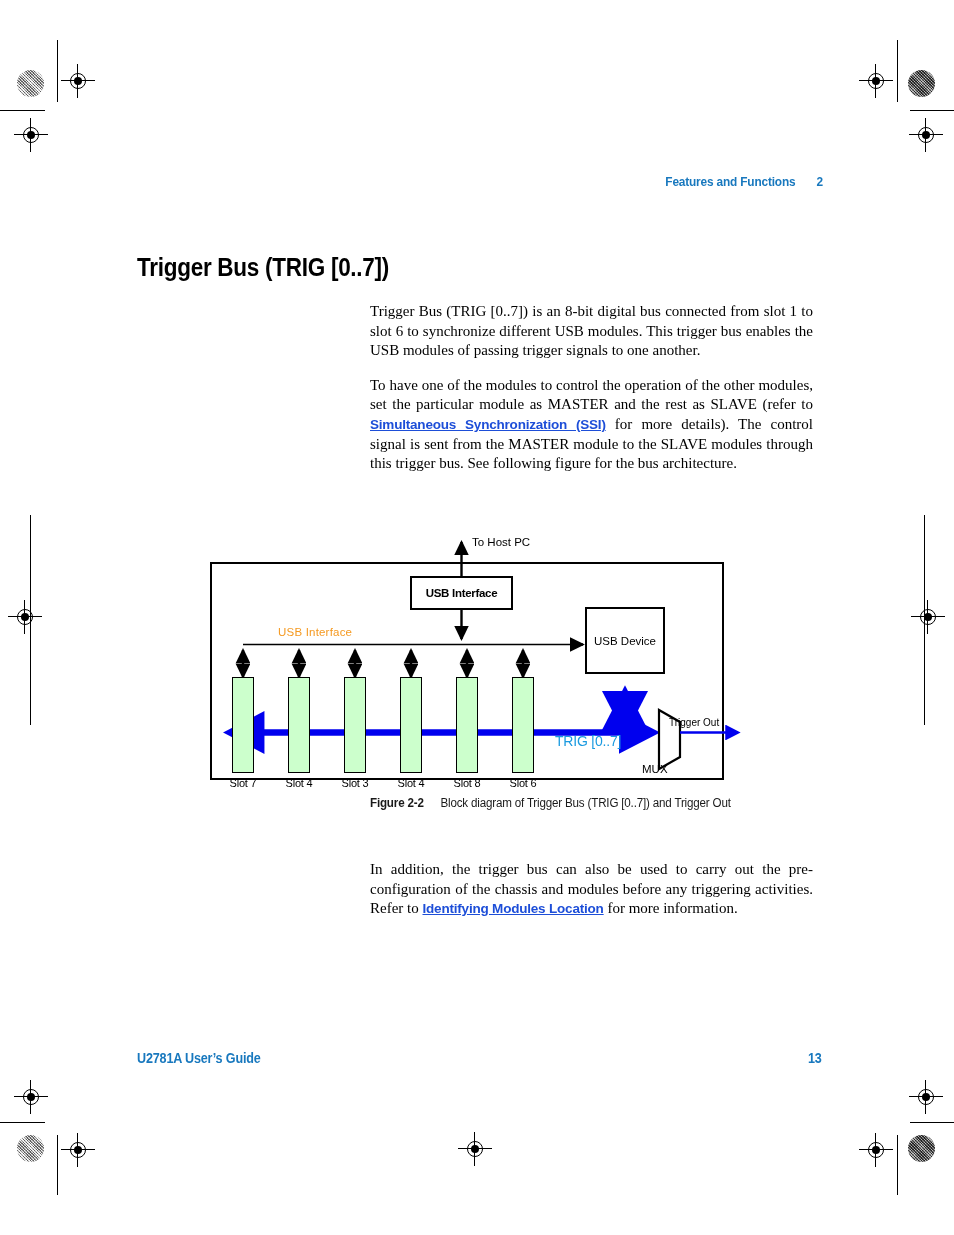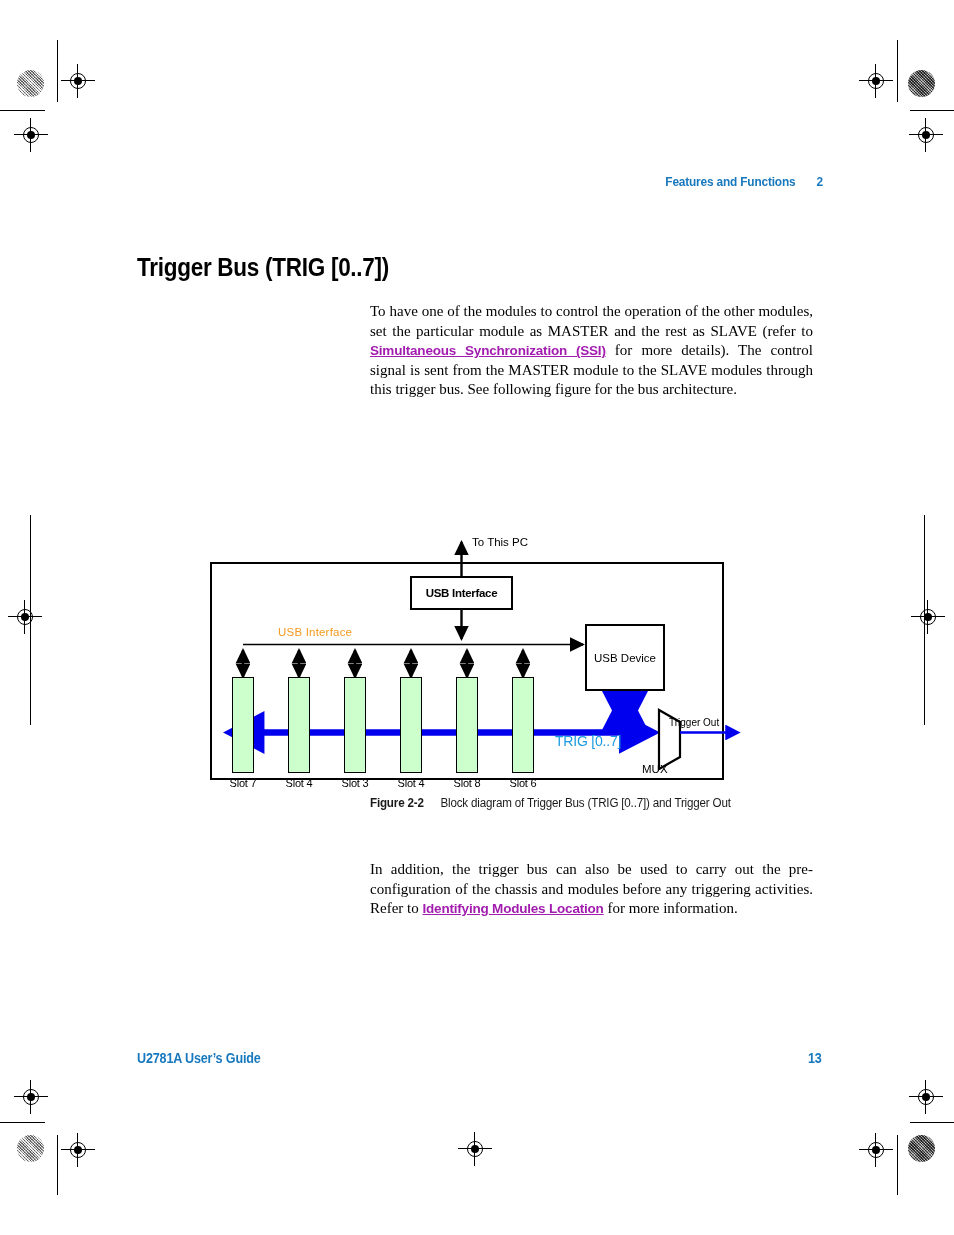--- a/index.html
+++ b/index.html
@@ -101,21 +101,21 @@
   .body-col p {
     margin: 0 0 15px 0;
     font-family: "Liberation Serif", serif;
     font-size: 15px;
     line-height: 19.6px;
     text-align: justify;
     color: #000;
   }
   .body-col p:last-child { margin-bottom: 0; }
   .xref {
-    color: #a21caf;
+    color: #1d4ed8;
     font-family: "Liberation Sans", sans-serif;
     font-weight: bold;
     font-size: 13.5px;
     letter-spacing: -0.2px;
     margin-top: 27px;
   }
 
   #intro-block { top: 302px; }
   #closing-block { top: 860px; }
 
@@ -143,21 +143,21 @@
     font-size: 11.5px;
     color: #000;
   }
   #usb-interface-box {
     left: 200px; top: 40px;
     width: 103px; height: 34px;
     font-weight: bold;
     letter-spacing: -0.3px;
   }
   #usb-device-box {
-    left: 375px; top: 88px;
+    left: 375px; top: 71px;
     width: 80px; height: 67px;
   }
   .slot {
     position: absolute;
     width: 22px; height: 96px;
     background: #ccffcc;
     border: 1.5px solid #000;
   }
   .slot-label {
     position: absolute;
@@ -327,26 +327,27 @@
     <span class="dot"></span>
 </div>
 
 <div class="page-header">
   <span>Features and Functions</span><span class="pgnum">2</span>
 </div>
 
 <h1 class="page-title">Trigger Bus (TRIG [0..7])</h1>
 
 <div class="body-col" id="intro-block">
+  <p><span>Trigger Bus (TRIG [0..7]) is an 8-bit digital bus connected from slot 1 to slot 6 to synchronize different USB modules. This trigger bus enables the USB modules of passing trigger signals to one another.</span></p>
   <p><span>To have one of the modules to control the operation of the other modules, set the particular module as MASTER and the rest as SLAVE (refer to </span><a class="xref" href="#">Simultaneous Synchronization (SSI)</a><span> for more details). The control signal is sent from the MASTER module to the SLAVE modules through this trigger bus. See following figure for the bus architecture.</span></p>
 </div>
 
 <div class="figure-wrap">
 
-  <div class="host-label">To This PC</div>
+  <div class="host-label">To Host PC</div>
 
   <div class="fig-outer"></div>
 
   <svg class="fig-svg" width="530" height="250">
     <defs>
       <marker id="ahead-black" markerWidth="7" markerHeight="7" refX="5.6" refY="3.1" orient="auto">
         <path d="M0,0 L6.4,3.1 L0,6.2 z" fill="#000"></path>
       </marker>
       <marker id="atail-black" markerWidth="7" markerHeight="7" refX="0.8" refY="3.1" orient="auto">
         <path d="M6.4,0 L0,3.1 L6.4,6.2 z" fill="#000"></path>

